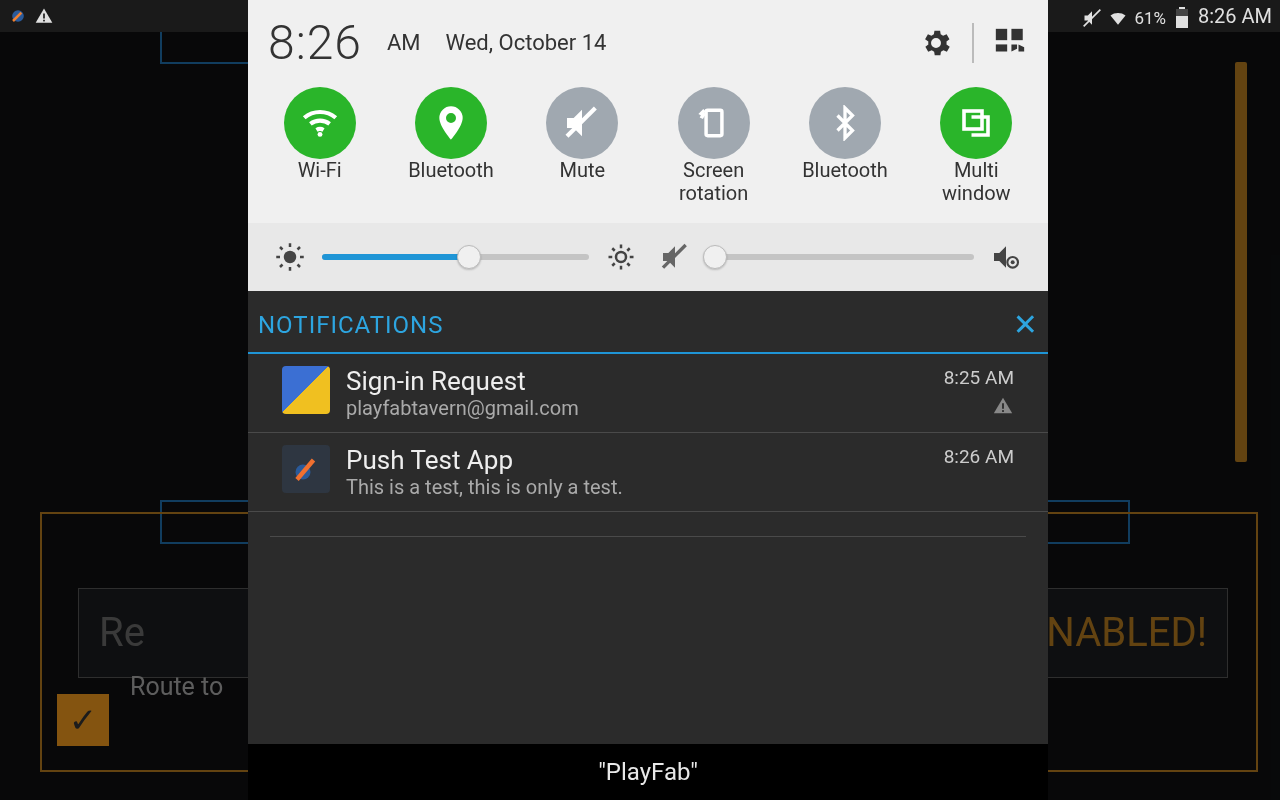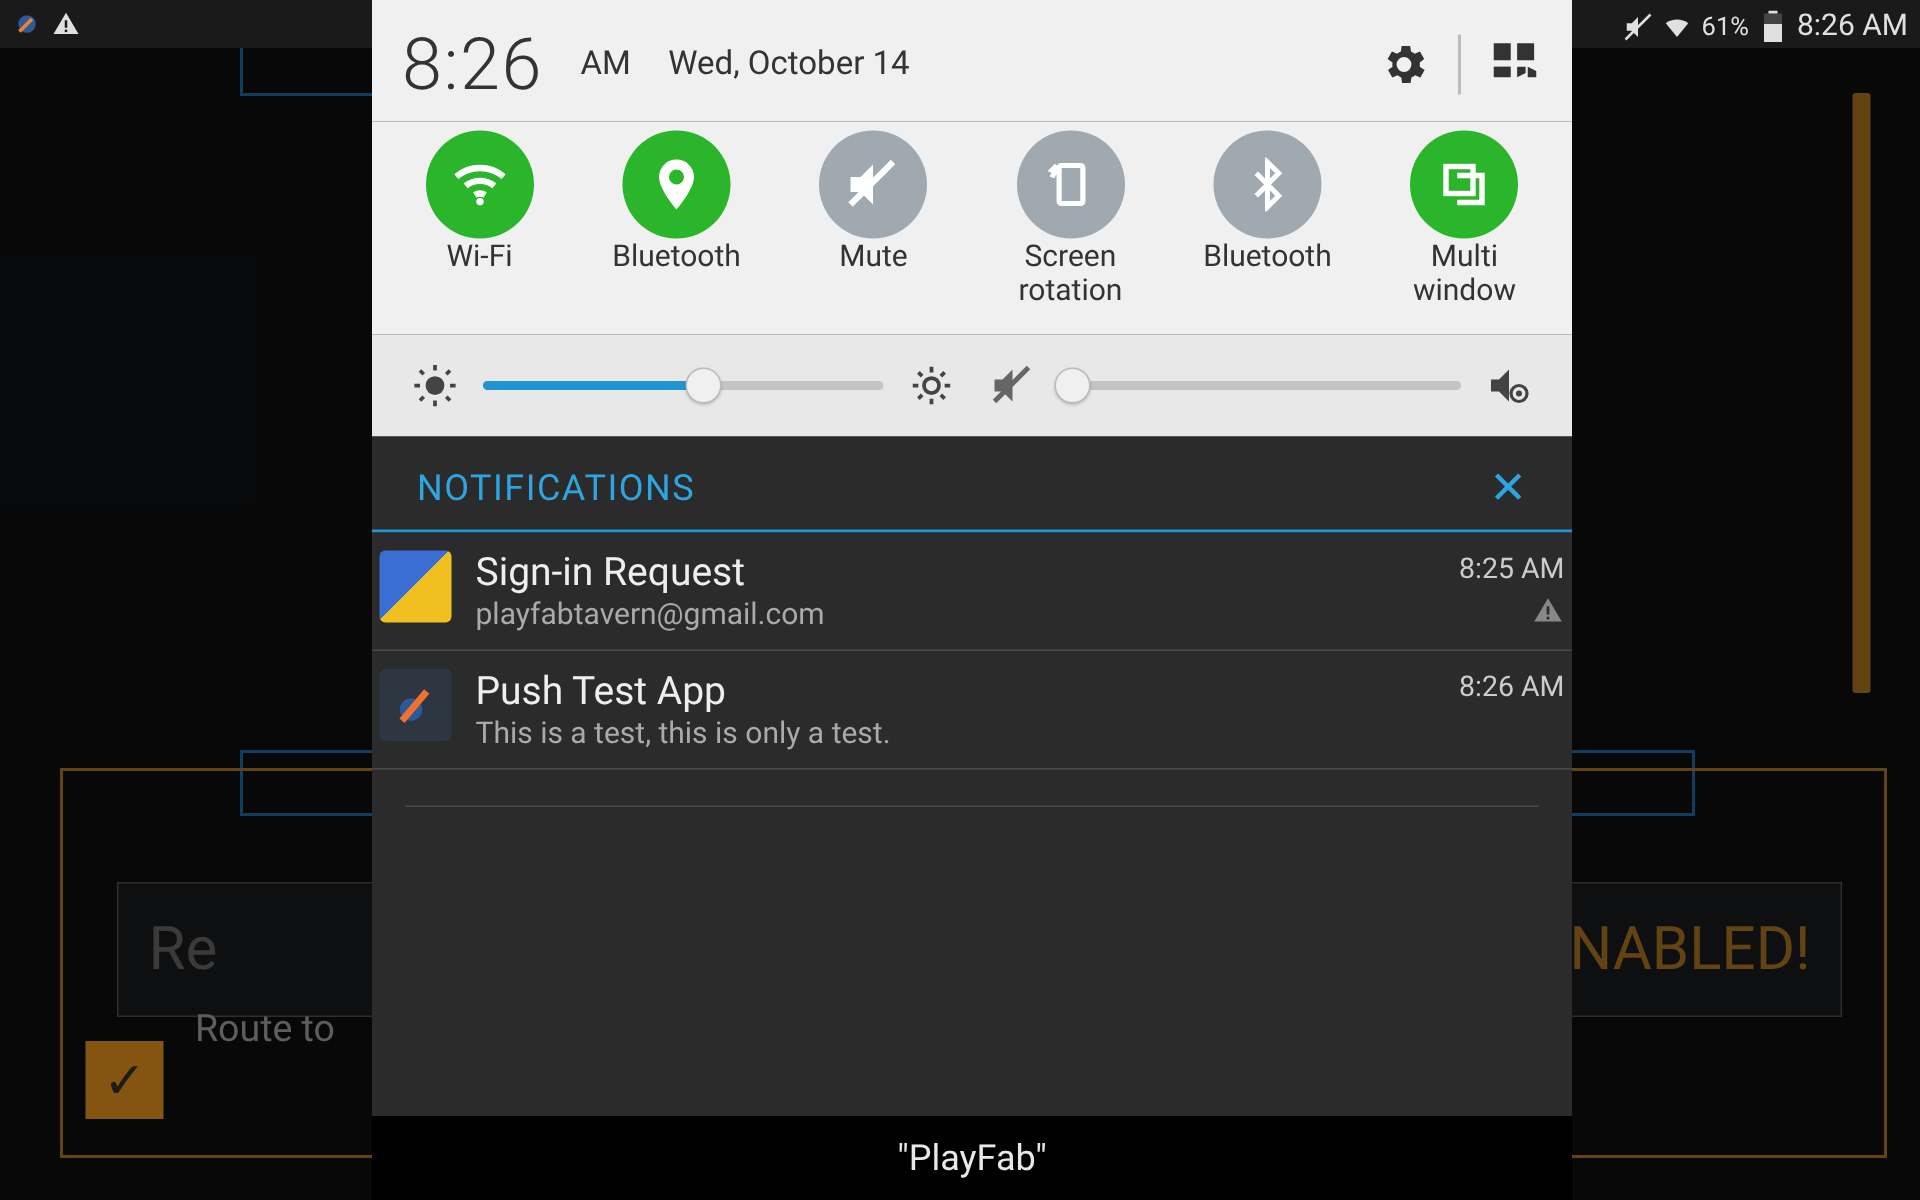--- a/index.html
+++ b/index.html
@@ -43,26 +43,26 @@
 .tg-off { background: #a0a8b0; }
 .toggle-label { color: #333; font-size: 20px; text-align: center; line-height: 1.15; }
 
 .slider-row { background: #e8e8e8; display: flex; align-items: center; padding: 18px 26px; gap: 22px; }
 .slider-group { display: flex; align-items: center; gap: 16px; flex: 1; }
 .slider-track { position: relative; flex: 1; height: 6px; background: #c4c4c4; border-radius: 3px; }
 .slider-fill { position: absolute; left: 0; top: 0; bottom: 0; background: #1f95d6; border-radius: 3px; }
 .slider-thumb { position: absolute; top: 50%; width: 24px; height: 24px; background: #f0f0f0; border: 1px solid #bbb; border-radius: 50%; transform: translate(-50%,-50%); box-shadow: 0 1px 2px rgba(0,0,0,0.2); }
 .slider-icon { width: 32px; height: 32px; display: inline-flex; align-items: center; justify-content: center; }
 
-.notif-header { background: #2b2b2b; padding: 16px 30px 10px; display: flex; align-items: center; border-bottom: 2px solid #1f95d6; }
+.notif-header { background: #2b2b2b; padding: 16px 10px 10px; display: flex; align-items: center; border-bottom: 2px solid #1f95d6; }
 .notif-title { color: #2da5e0; font-size: 24px; letter-spacing: 1px; }
 .notif-clear { color: #2da5e0; font-size: 30px; margin-left: auto; font-weight: 300; }
 
 .notif-list { background: #2b2b2b; }
-.notif-item { display: flex; gap: 16px; padding: 12px 5px; border-bottom: 1px solid #4a4a4a; }
+.notif-item { display: flex; gap: 16px; padding: 12px 34px; border-bottom: 1px solid #4a4a4a; }
 .notif-icon { width: 48px; height: 48px; border-radius: 4px; flex-shrink: 0; }
 .ni1 { background: linear-gradient(135deg, #3b6fd3 0%, #3b6fd3 48%, #f0c020 48%, #f0c020 100%); }
 .ni2 { background: #2e3641; display:flex; align-items:center; justify-content:center; }
 .notif-body { flex: 1; }
 .notif-name { color: #eee; font-size: 26px; }
 .notif-sub { color: #aaa; font-size: 20px; }
 .notif-meta { text-align: right; display:flex; flex-direction:column; align-items:flex-end; gap:6px;margin-left:18px;}
 .notif-time { color: #ccc; font-size: 19px; white-space: nowrap; }
 .notif-meta-icon { color:#aaa; }
 

